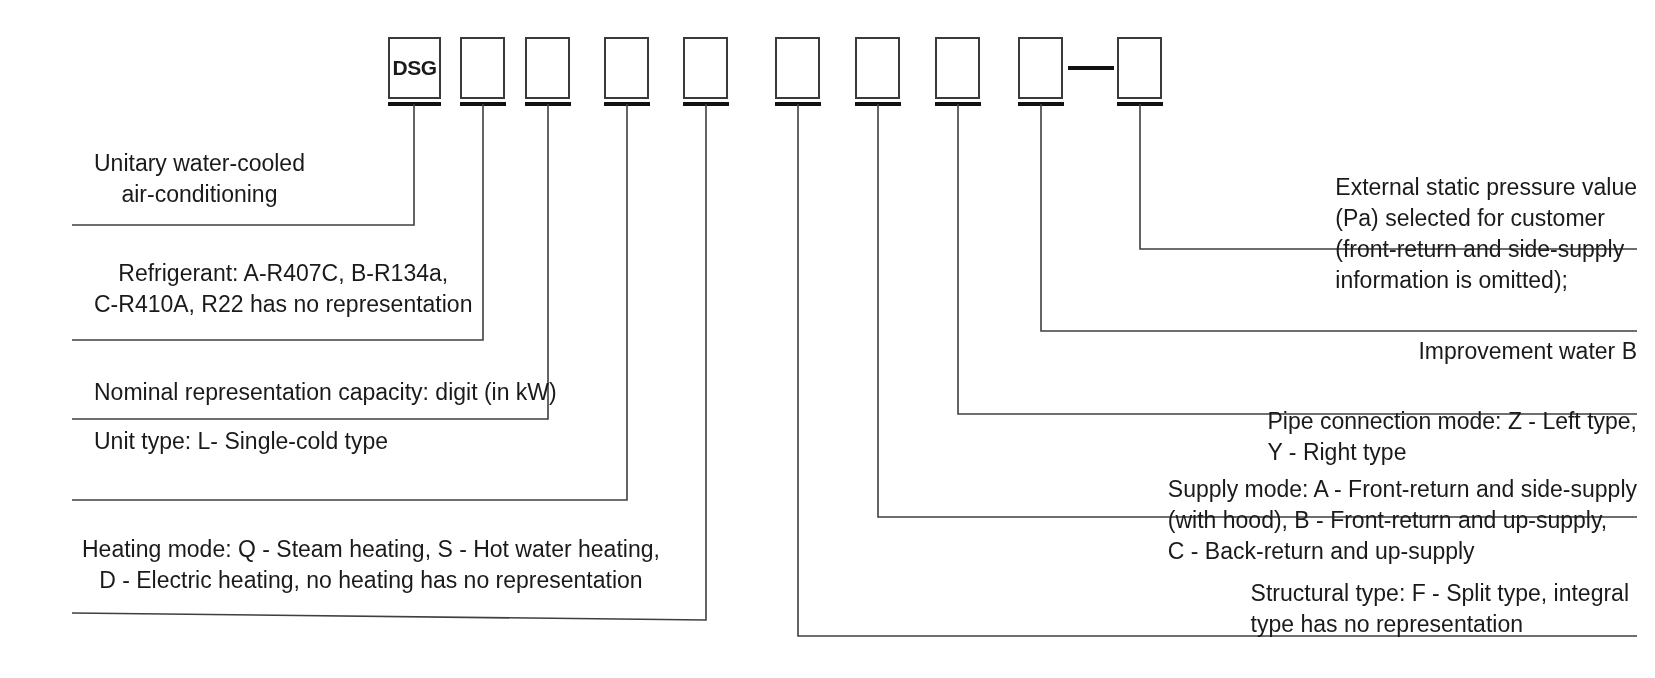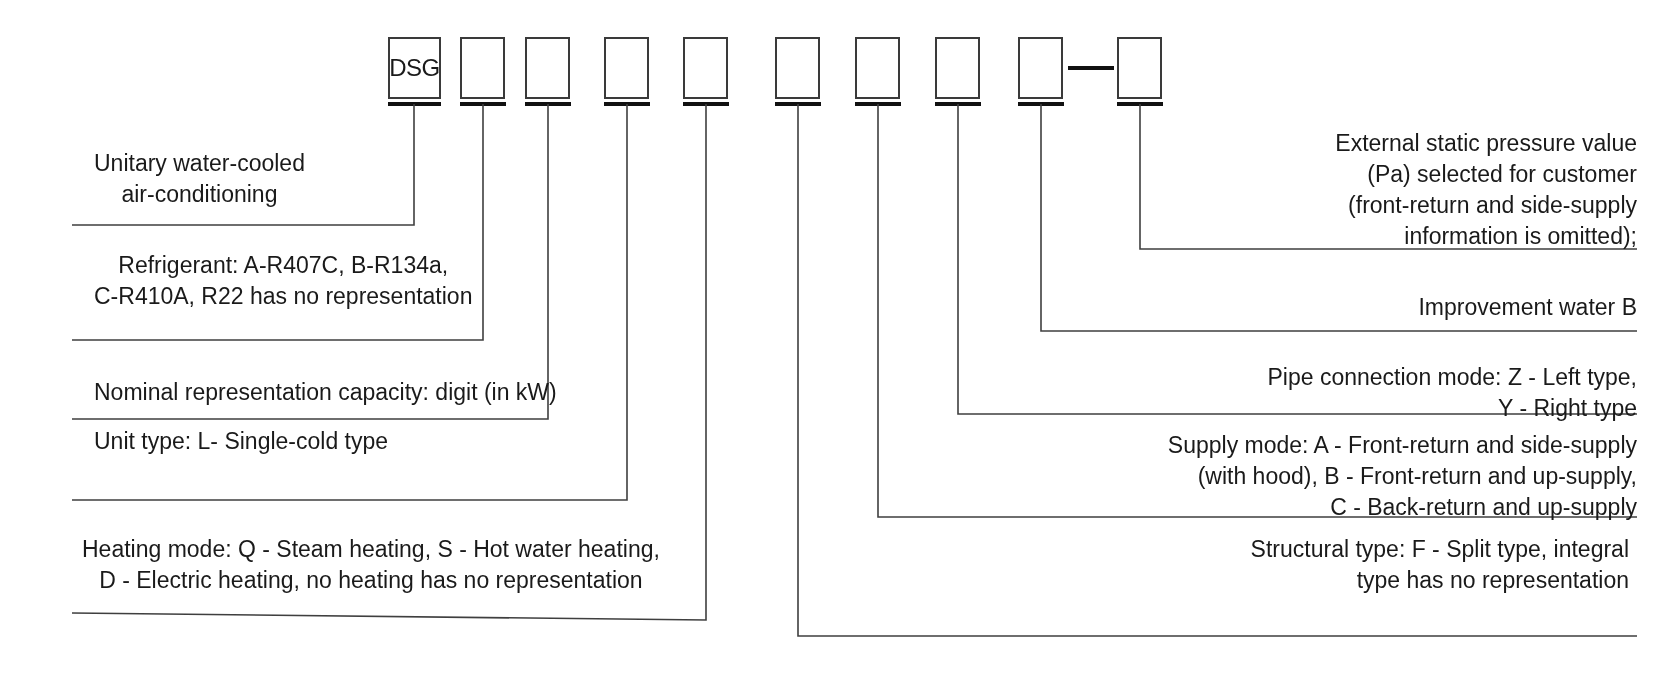--- a/index.html
+++ b/index.html
@@ -25,39 +25,41 @@
   .code-box {
     position: absolute;
     box-sizing: border-box;
     border: 2px solid #3a3a3a;
     background: #ffffff;
     display: flex;
     align-items: center;
     justify-content: center;
   }
   .code-box-text {
-    font-size: 24px;
+    font-size: 21px;
     color: #1a1a1a;
     letter-spacing: -0.5px;
     font-family: "Liberation Sans", sans-serif;
+    font-weight: bold;
   }
   .callout {
     position: absolute;
     font-size: 23px;
     line-height: 31px;
     color: #1a1a1a;
     white-space: pre-line;
     font-family: "Liberation Sans", sans-serif;
   }
   .callout.left-side {
     text-align: center;
     margin-left: 22px;
   }
   .callout.right-side {
-    text-align: right;
+    text-align: left;
+    margin-top: 44px;
   }
 </style>
 </head>
 <body>
 
 <div id="diagram">
 
   <svg id="leader-svg" viewBox="0 0 1655 678" preserveAspectRatio="none" xmlns="http://www.w3.org/2000/svg">
     <g id="underlines">
         <line x1="388" y1="104" x2="441" y2="104" stroke="#111111" stroke-width="4"></line>
@@ -117,21 +119,21 @@
         <span class="code-box-text"></span>
       </div>
       <div class="code-box" style="left: 1117px; top: 37px; width: 45px; height: 62px; border-color: rgb(58, 58, 58);">
         <span class="code-box-text"></span>
       </div>
     </div>
 
   <div id="left-callouts-layer">
       <div class="callout left-side" style="top: 148px; left: 72px;">Unitary water-cooled
 air-conditioning</div>
-      <div class="callout left-side" style="top: 250px; left: 72px;">Refrigerant: A-R407C, B-R134a,
+      <div class="callout left-side" style="top: 258px; left: 72px;">Refrigerant: A-R407C, B-R134a,
 C-R410A, R22 has no representation</div>
       <div class="callout left-side" style="top: 377px; left: 72px;">Nominal representation capacity: digit (in kW)</div>
       <div class="callout left-side" style="top: 426px; left: 72px;">Unit type: L- Single-cold type</div>
       <div class="callout left-side" style="top: 534px; left: 60px;">Heating mode: Q - Steam heating, S - Hot water heating,
 D - Electric heating, no heating has no representation</div>
     </div>
   <div id="right-callouts-layer">
       <div class="callout right-side" style="top: 128px; right: 18px;">External static pressure value
 (Pa) selected for customer
 (front-return and side-supply

